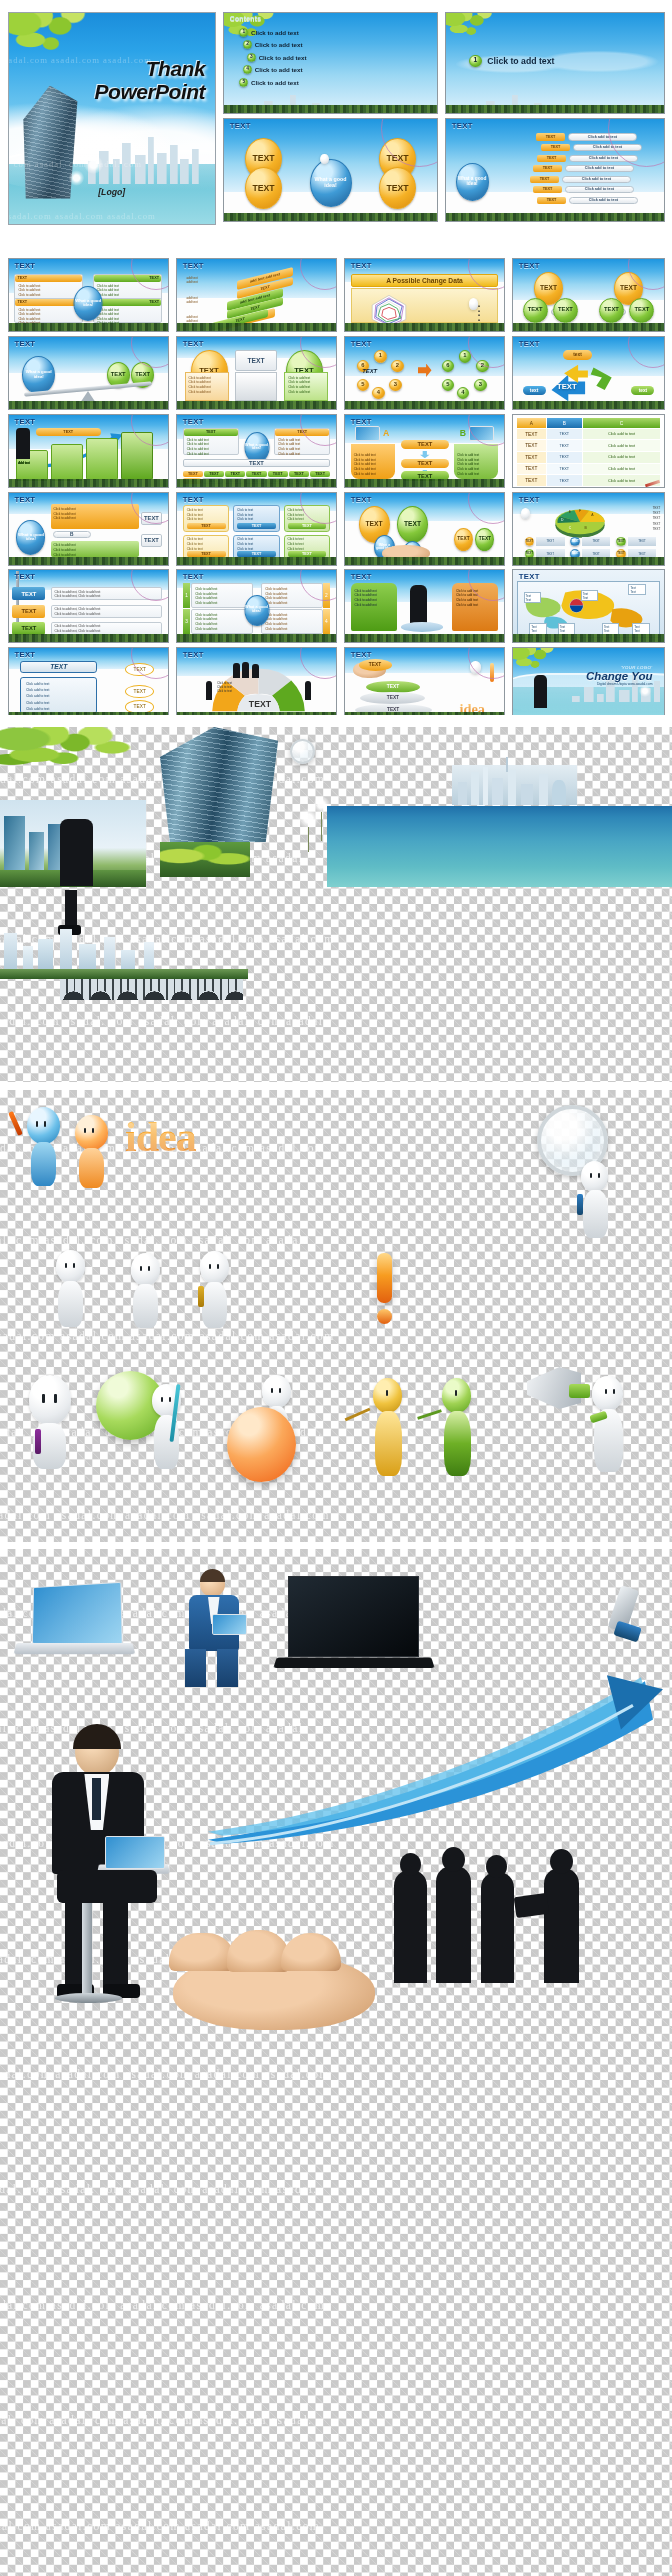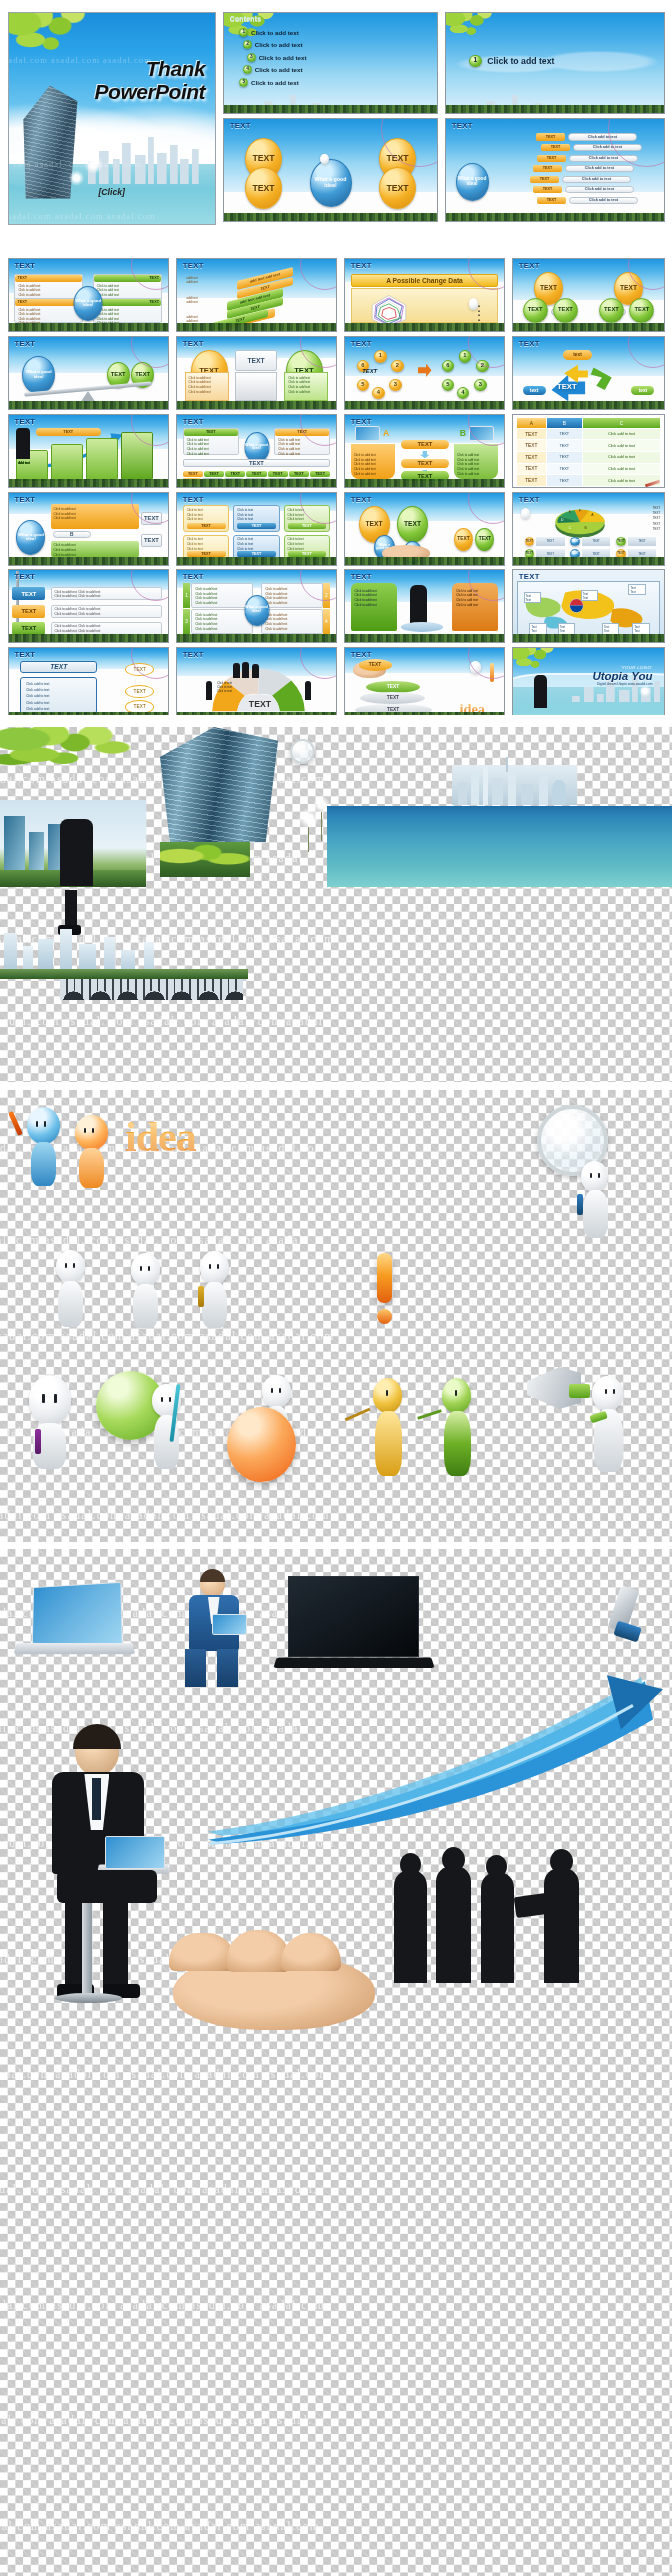--- a/index.html
+++ b/index.html
@@ -231,21 +231,21 @@
   <div class="leaf-corner"></div>
   <div class="sea"></div>
   <div class="skyline"></div>
   <div class="tower"></div>
   <div class="dandelion" style="left:60px;bottom:38px;"></div>
   <div class="dandelion" style="left:75px;bottom:50px;width:19px;height:19px;"></div>
   <div class="ttl">
     <div>Thank</div>
     <div>PowerPoint</div>
   </div>
-  <div class="logo">[Click]</div>
+  <div class="logo">[Logo]</div>
   <div class="wm">
     <span style="left:-9.6px;top:42px;">asadal.com  asadal.com  asadal.com</span>
     <span style="left:-29px;top:146px;">asadal. com  asadal. com  asadal. com</span>
     <span style="left:-5.8px;top:198px;">asadal.com  asadal.com  asadal.com</span>
   </div>
 </div>
 
 <div id="thumb-grid">
 
   <div class="thumb" style="left:223px;top:0;width:215px;height:102px;">
@@ -1071,21 +1071,21 @@
     <div style="position:absolute;right:9.6px;top:15.4px;width:4.8px;height:19px;border-radius:2.9px;background:linear-gradient(to bottom,#ffd98a,#ef7a14);"></div>
     <div class="ground"></div>
   </div>
 
   <div class="thumb" style="left:512px;top:635px;width:153px;height:74px;">
     <div class="sky-bg" style="height:70%"></div>
     <div class="white-bg" style="height:30%"></div>
     <div class="leaf-corner" style="width:50px;height:35px;left:-3.8px;top:-3.8px;"></div>
     <div class="thankyou">
       <div style="font-size:4.3px;color:#fff;font-style:italic;letter-spacing:0.4px;">'YOUR LOGO'</div>
-      <div style="font-size:11.5px;font-weight:bold;font-style:italic;color:#123a6b;text-shadow:0 1px 1px rgba(255,255,255,.7);">Utopia You</div>
+      <div style="font-size:11.5px;font-weight:bold;font-style:italic;color:#123a6b;text-shadow:0 1px 1px rgba(255,255,255,.7);">Change You</div>
       <div style="font-size:3.3px;color:#1d4a70;">Digital dream Utopia www.asadal.com</div>
     </div>
     <div class="sea" style="height:33px;"></div>
     <div class="skyline" style="right:3.8px;bottom:17.3px;width:92px;height:33px;"></div>
     <div class="suit" style="left:21px;bottom:11.5px;width:12.5px;height:33px;border-radius:4.8px 4.8px 0 0;"></div>
     <div class="dandelion" style="right:13.5px;bottom:23px;width:11.5px;height:11.5px;"></div>
   </div>
 </div>
 
 <div class="sep" style="top:715px;height:11.5px;"></div>

